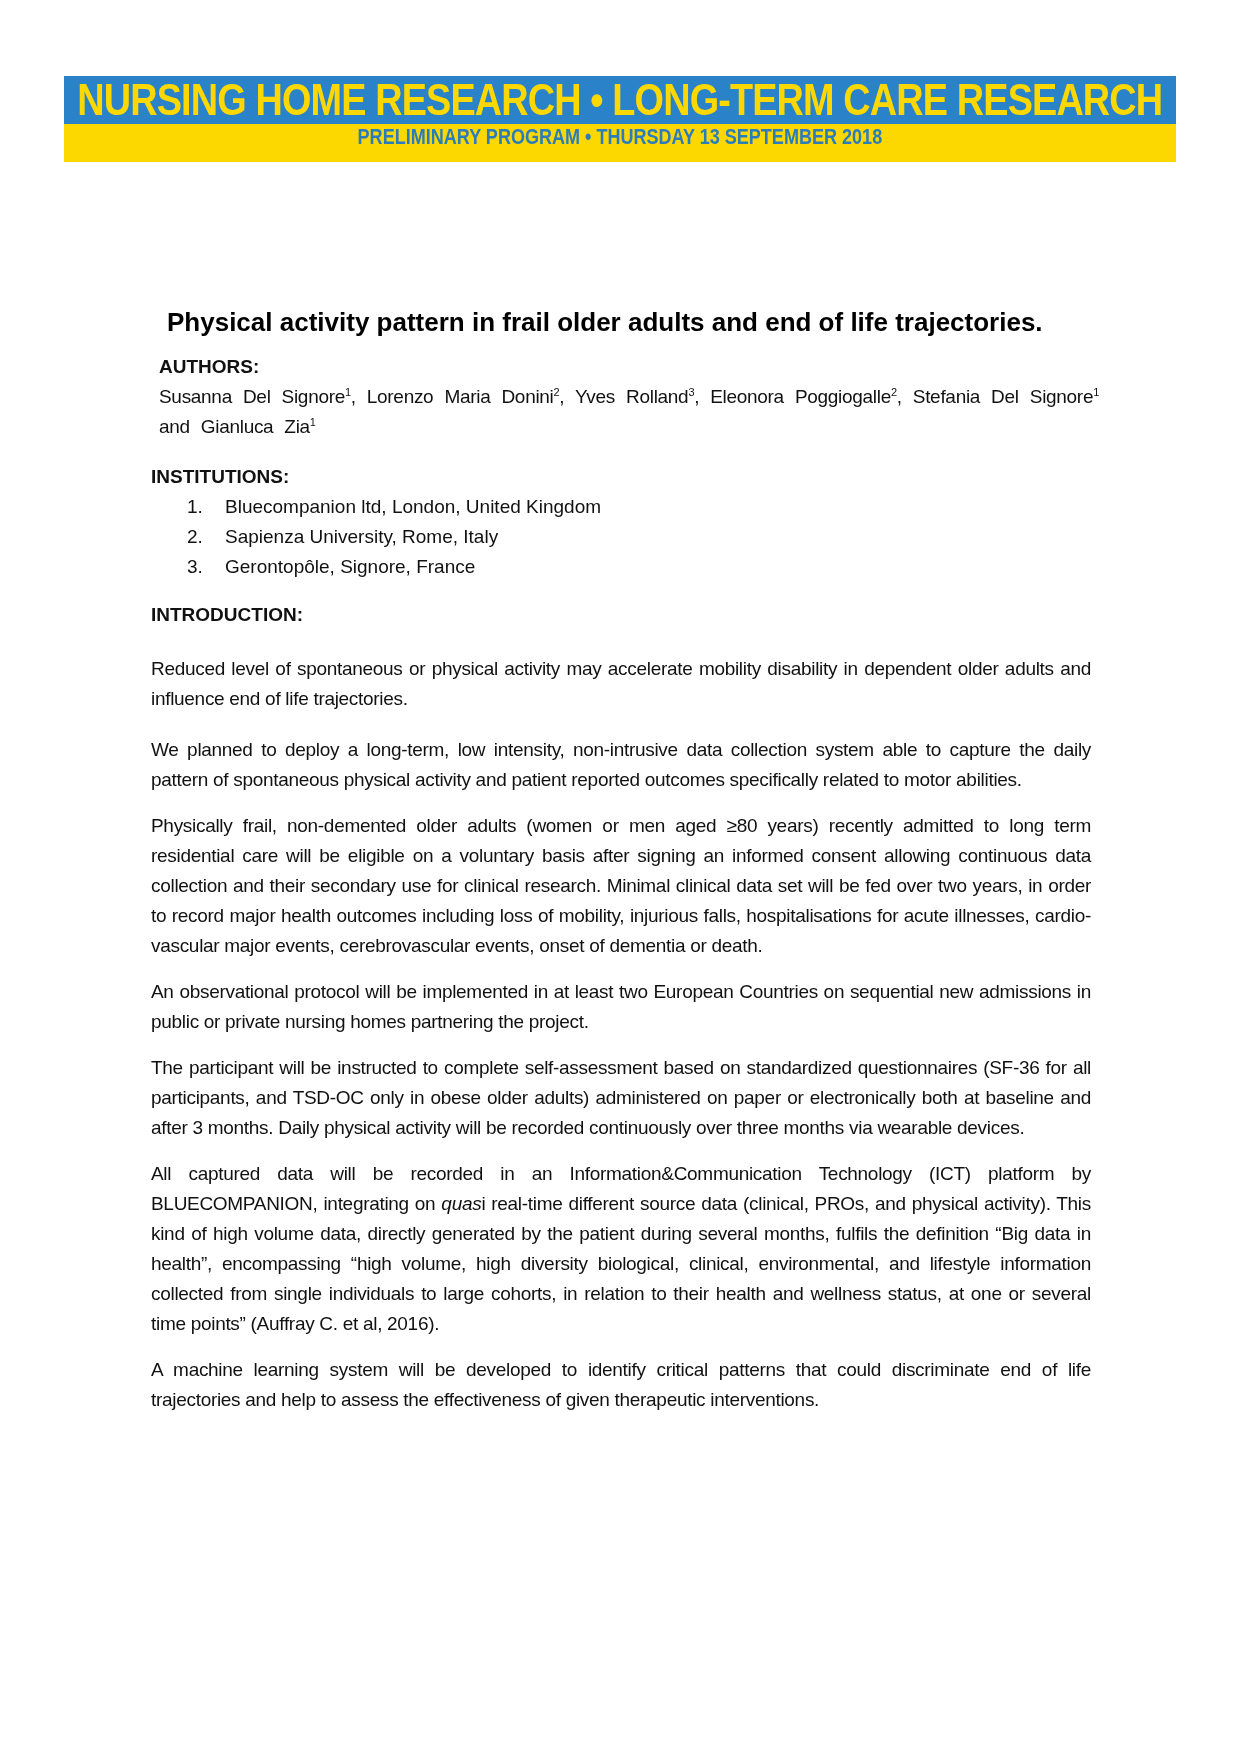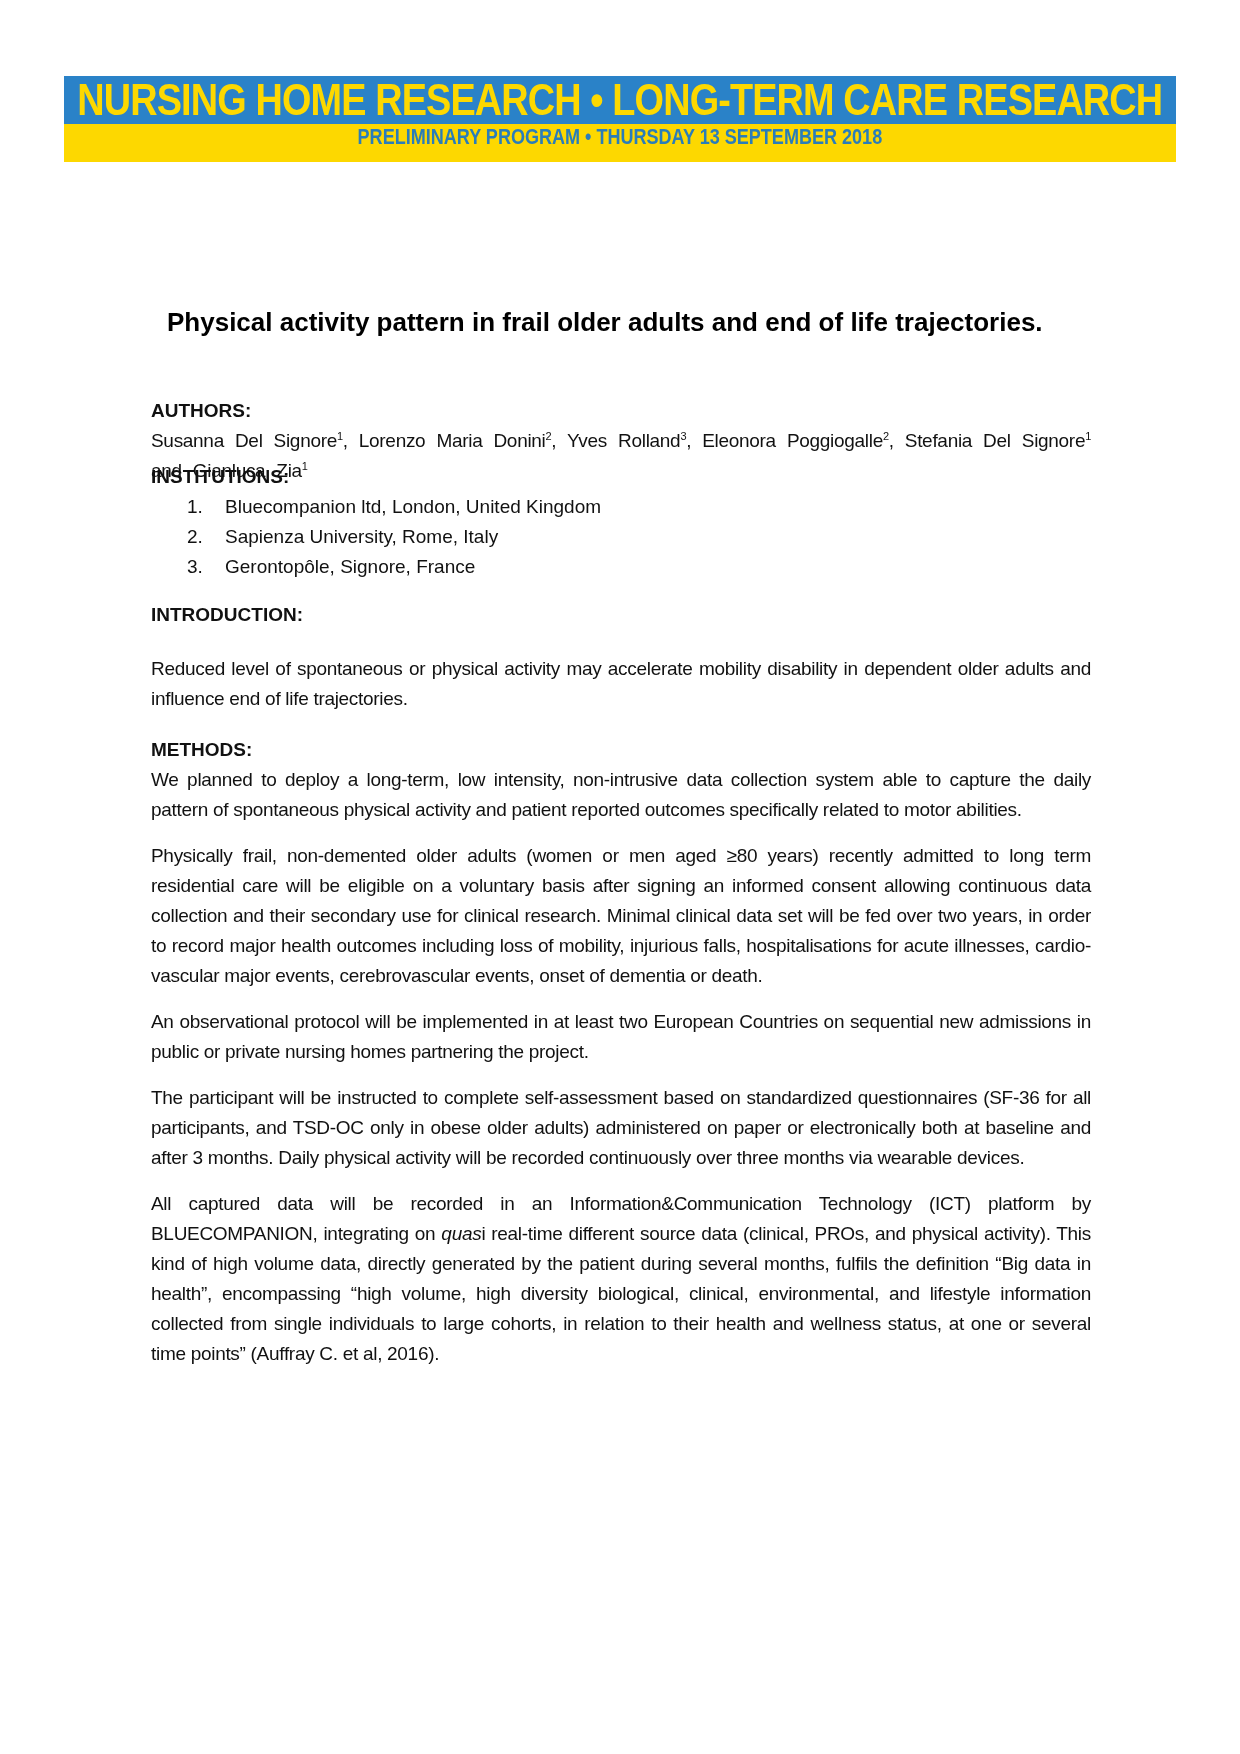--- a/index.html
+++ b/index.html
@@ -21,21 +21,21 @@
   }
   .banner-bottom span { display: inline-block; transform: scaleX(0.82); }
 
   .doc { position: absolute; left: 151px; top: 290px; width: 940px;
     font-family: "Liberation Sans", sans-serif; color: #111; }
   .title { font-family: "Liberation Sans", sans-serif; font-weight: bold; font-size: 26px;
     margin: 16px; line-height: 32px; white-space: nowrap; color: #000; }
   .body-text { font-family: "Liberation Sans", sans-serif; font-size: 19px; line-height: 30px;
     text-align: justify; margin: 0; letter-spacing: -0.3px; }
   .heading { font-weight: bold; font-size: 19px; line-height: 30px; margin: 0; }
-  .sec-authors { position: absolute; top: 62px; left: 0; width: 940px; margin-top: 44px; }
+  .sec-authors { position: absolute; top: 62px; left: 8px; width: 940px; }
   .sec-inst { position: absolute; top: 172px; left: 0; width: 940px; }
   .inst-list { list-style: none; margin: 0; padding: 0 0 0 36px; }
   .inst-list li { font-size: 19px; line-height: 30px; display: flex; }
   .inst-num { width: 38px; display: inline-block; }
   .sec-intro-h { position: absolute; top: 310px; left: 0; }
   .sec-intro { position: absolute; top: 364px; left: 0; width: 940px; }
   .sec-methods { position: absolute; top: 445px; left: 0; width: 940px; }
   .para { margin: 0 0 16px 0; }
   sup { font-size: 11px; vertical-align: super; line-height: 0; }
 </style>
@@ -82,20 +82,20 @@
           <span class="inst-num">3.</span>
           <span>Gerontopôle, Signore, France</span>
         </li>
     </ul>
   </div>
 
   <p class="heading sec-intro-h">INTRODUCTION:</p>
   <p class="body-text sec-intro">Reduced level of spontaneous or physical activity may accelerate mobility disability in dependent older adults and influence end of life trajectories.</p>
 
   <div class="sec-methods">
-    <p class="heading">METHODS:</p>
     <p class="body-text para">We planned to deploy a long-term, low intensity, non-intrusive data collection system able to capture the daily pattern of spontaneous physical activity and patient reported outcomes specifically related to motor abilities.</p>
     <p class="body-text para">Physically frail, non-demented older adults (women or men aged ≥80 years) recently admitted to long term residential care will be eligible on a voluntary basis after signing an informed consent allowing continuous data collection and their secondary use for clinical research. Minimal clinical data set will be fed over two years, in order to record major health outcomes including loss of mobility, injurious falls, hospitalisations for acute illnesses, cardio-vascular major events, cerebrovascular events, onset of dementia or death.</p>
     <p class="body-text para">An observational protocol will be implemented in at least two European Countries on sequential new admissions in public or private nursing homes partnering the project.</p>
     <p class="body-text para">The participant will be instructed to complete self-assessment based on standardized questionnaires (SF-36 for all participants, and TSD-OC only in obese older adults) administered on paper or electronically both at baseline and after 3 months. Daily physical activity will be recorded continuously over three months via wearable devices.</p>
     <p class="body-text para"><span>All captured data will be recorded in an Information&amp;Communication Technology (ICT) platform by BLUECOMPANION, integrating on </span><em>quas</em><span>i real-time different source data (clinical, PROs, and physical activity). This kind of high volume data, directly generated by the patient during several months, fulfils the definition “Big data in health”, encompassing “high volume, high diversity biological, clinical, environmental, and lifestyle information collected from single individuals to large cohorts, in relation to their health and wellness status, at one or several time points” (Auffray C. et al, 2016).</span></p>
+    <p class="body-text para">A machine learning system will be developed to identify critical patterns that could discriminate end of life trajectories and help to assess the effectiveness of given therapeutic interventions.</p>
   </div>
 </div>
 
 </body></html>

